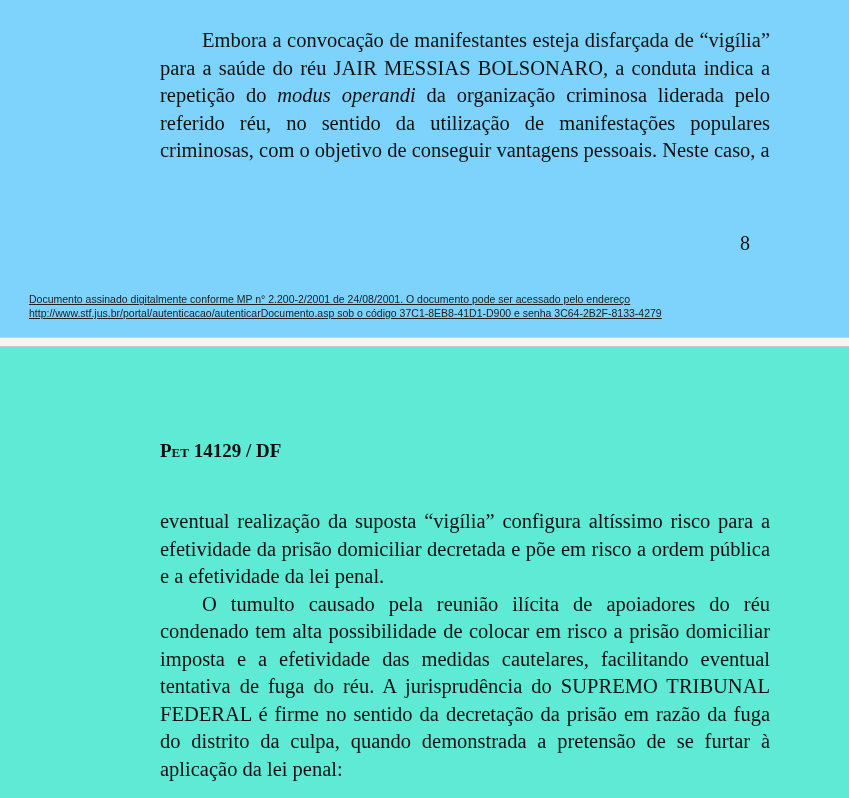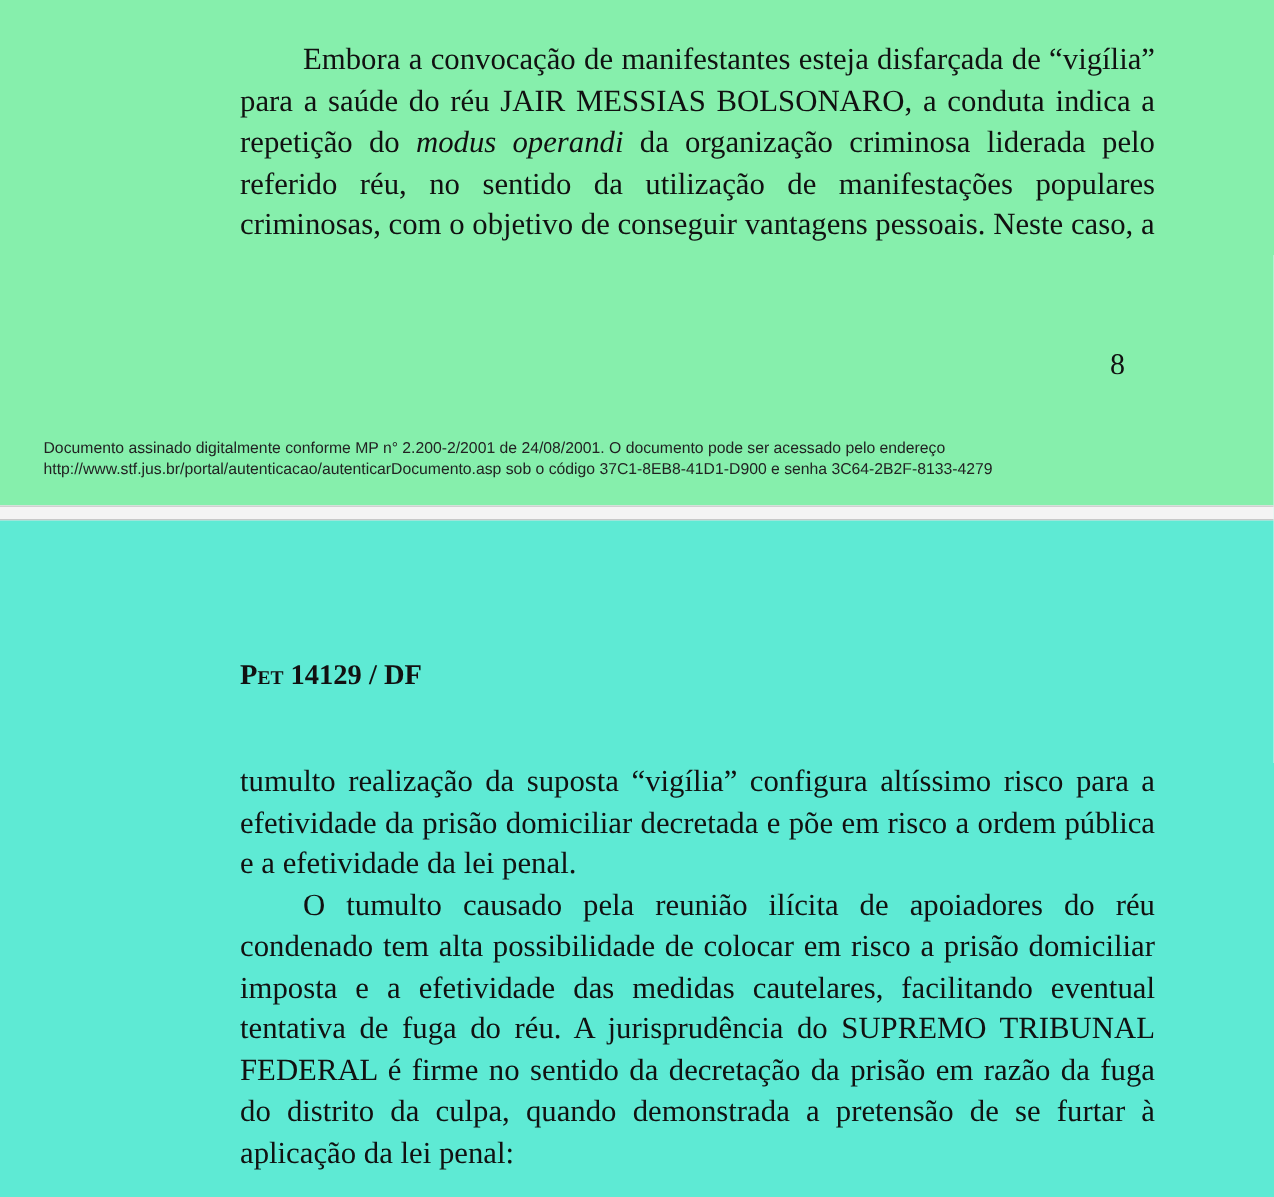--- a/index.html
+++ b/index.html
@@ -1,29 +1,29 @@
 <!DOCTYPE html>
 <html><head>
 <meta charset="utf-8">
 <style>
   html, body { margin: 0; padding: 0; background: #ffffff; }
   body { width: 849px; height: 798px; position: relative; overflow: hidden; }
-  .page-top { position: absolute; left: 0; top: 0; width: 849px; height: 337px; background: #86efac; }
+  .page-top { position: absolute; left: 0; top: 0; width: 849px; height: 337px; background: #7dd3fc; }
   .page-bottom { position: absolute; left: 0; top: 347px; width: 849px; height: 451px; background: #5eead4; }
   .separator { position: absolute; left: 0; top: 337px; width: 849px; height: 10px;
     background: #f4f4f4; border-top: 1px solid #d0d0d0; border-bottom: 1px solid #c8c8c8; box-sizing: border-box; }
   .body-text { position: absolute; left: 160px; width: 610px;
     font-family: "Liberation Serif", "DejaVu Serif", serif; font-size: 20.5px; line-height: 27.5px;
     color: #111; text-align: justify; }
   .body-text p { margin: 0; }
   .indent { text-indent: 42px; }
   .block1 { top: 27px; }
   .page-number { position: absolute; left: 740px; top: 232px; font-family: "Liberation Serif", serif; font-size: 20px; color: #111; }
   .footer { position: absolute; left: 29px; top: 292px; font-family: "Liberation Sans", sans-serif;
-    font-size: 10.5px; line-height: 14px; color: #222; }
+    font-size: 10.5px; line-height: 14px; color: #222; text-decoration: underline; }
   .header { position: absolute; left: 160px; top: 93px; font-family: "Liberation Serif", serif;
     font-size: 19px; font-weight: bold; color: #111; }
   .header .sc { font-variant: small-caps; }
   .block2 { top: 161px; }
 </style>
 </head>
 <body>
 
 <div class="page-top">
   <div class="body-text block1">
@@ -34,16 +34,16 @@
     <div>Documento assinado digitalmente conforme MP n° 2.200-2/2001 de 24/08/2001. O documento pode ser acessado pelo endereço</div>
     <div>http://www.stf.jus.br/portal/autenticacao/autenticarDocumento.asp sob o código 37C1-8EB8-41D1-D900 e senha 3C64-2B2F-8133-4279</div>
   </div>
 </div>
 
 <div class="separator"></div>
 
 <div class="page-bottom">
   <div class="header"><span class="sc">Pet</span><span> 14129 / DF</span></div>
   <div class="body-text block2">
-    <p>tumulto realização da suposta “vigília” configura altíssimo risco para a efetividade da prisão domiciliar decretada e põe em risco a ordem pública e a efetividade da lei penal.</p>
+    <p>eventual realização da suposta “vigília” configura altíssimo risco para a efetividade da prisão domiciliar decretada e põe em risco a ordem pública e a efetividade da lei penal.</p>
     <p class="indent">O tumulto causado pela reunião ilícita de apoiadores do réu condenado tem alta possibilidade de colocar em risco a prisão domiciliar imposta e a efetividade das medidas cautelares, facilitando eventual tentativa de fuga do réu. A jurisprudência do SUPREMO TRIBUNAL FEDERAL é firme no sentido da decretação da prisão em razão da fuga do distrito da culpa, quando demonstrada a pretensão de se furtar à aplicação da lei penal:</p>
   </div>
 </div>
 
 </body></html>

